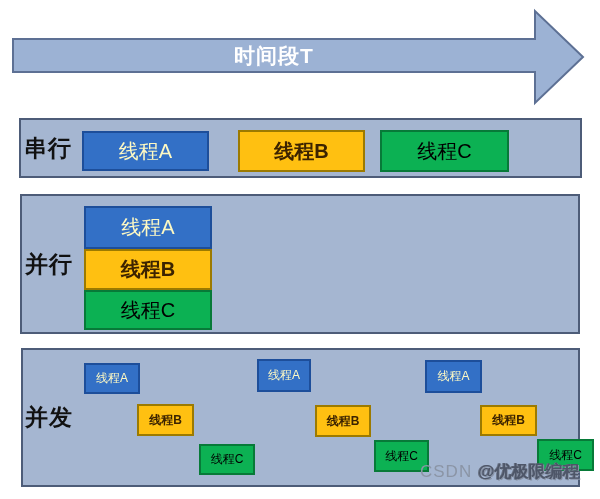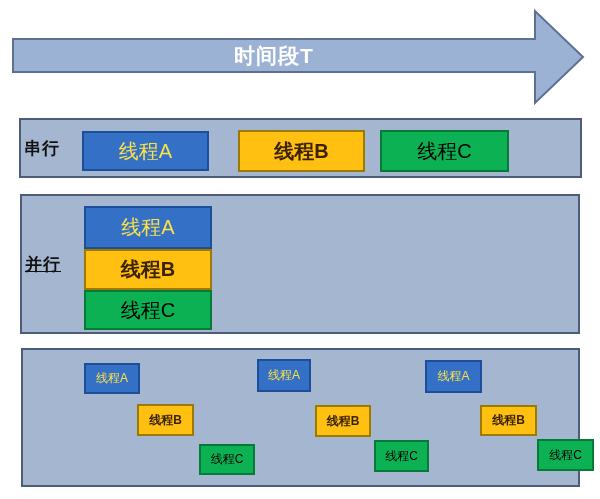--- a/index.html
+++ b/index.html
@@ -12,28 +12,28 @@
   .arrow-label{position:absolute;left:13px;top:39px;width:522px;height:33px;
     display:flex;align-items:center;justify-content:center;
     color:#fff;font-weight:bold;font-size:21px;letter-spacing:1px;}
 
   
   .panel{position:absolute;background:var(--panel-fill);border:2px solid var(--panel-border);box-sizing:border-box;}
   #panel-serial{left:19px;top:118px;width:563px;height:60px;}
   #panel-parallel{left:20px;top:194px;width:560px;height:140px;}
   #panel-concurrent{left:21px;top:348px;width:559px;height:139px;}
 
-  .row-label{position:absolute;color:var(--label-color);font-weight:bold;font-size:17px;letter-spacing:1px;}
+  .row-label{position:absolute;color:var(--label-color);font-weight:bold;font-size:23px;letter-spacing:1px;}
   #panel-serial .row-label{left:3px;top:0;height:56px;display:flex;align-items:center;}
-  #panel-parallel .row-label{left:3px;top:0;height:136px;display:flex;align-items:center;text-decoration:underline;}
+  #panel-parallel .row-label{left:3px;top:0;height:136px;display:flex;align-items:center;}
   #panel-concurrent .row-label{left:2px;top:52px;}
 
   
   .tbox{position:absolute;display:flex;align-items:center;justify-content:center;
-    box-sizing:border-box;font-size:20px;color:#fde047;}
+    box-sizing:border-box;font-size:20px;color:#fef9c3;}
   .tbox.a{background:var(--thread-a);border:2px solid var(--thread-a-border);}
   .tbox.b{background:var(--thread-b);border:2px solid var(--thread-b-border);color:#3c2300;font-weight:bold;}
   .tbox.c{background:var(--thread-c);border:2px solid var(--thread-c-border);color:#000000;}
   .tbox.small{font-size:12px;}
 
   
   #s-a{left:61px;top:11px;width:127px;height:40px;}
   #s-b{left:217px;top:10px;width:127px;height:42px;}
   #s-c{left:359px;top:10px;width:129px;height:42px;}
 
@@ -78,25 +78,29 @@
   </div>
 
   <div class="panel" id="panel-parallel">
     <div class="row-label">并行</div>
     <div class="tbox a" id="p-a">线程A</div>
     <div class="tbox b" id="p-b">线程B</div>
     <div class="tbox c" id="p-c">线程C</div>
   </div>
 
   <div class="panel" id="panel-concurrent">
+    <div class="row-label">并发</div>
     <div class="tbox a small" id="c-a1">线程A</div>
     <div class="tbox b small" id="c-b1">线程B</div>
     <div class="tbox c small" id="c-c1">线程C</div>
     <div class="tbox a small" id="c-a2">线程A</div>
     <div class="tbox b small" id="c-b2">线程B</div>
     <div class="tbox c small" id="c-c2">线程C</div>
     <div class="tbox a small" id="c-a3">线程A</div>
     <div class="tbox b small" id="c-b3">线程B</div>
     <div class="tbox c small" id="c-c3">线程C</div>
   </div>
 
+  <div id="watermark">
+    <span class="wm-prefix">CSDN </span><span class="wm-handle">@优极限编程</span>
+  </div>
 
 </div>
 
 </body></html>

